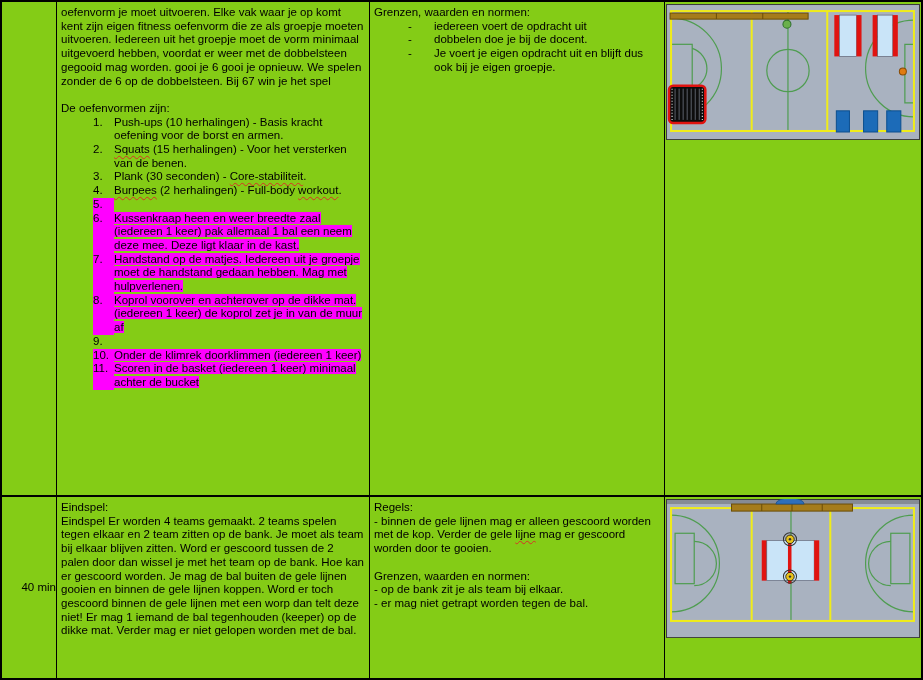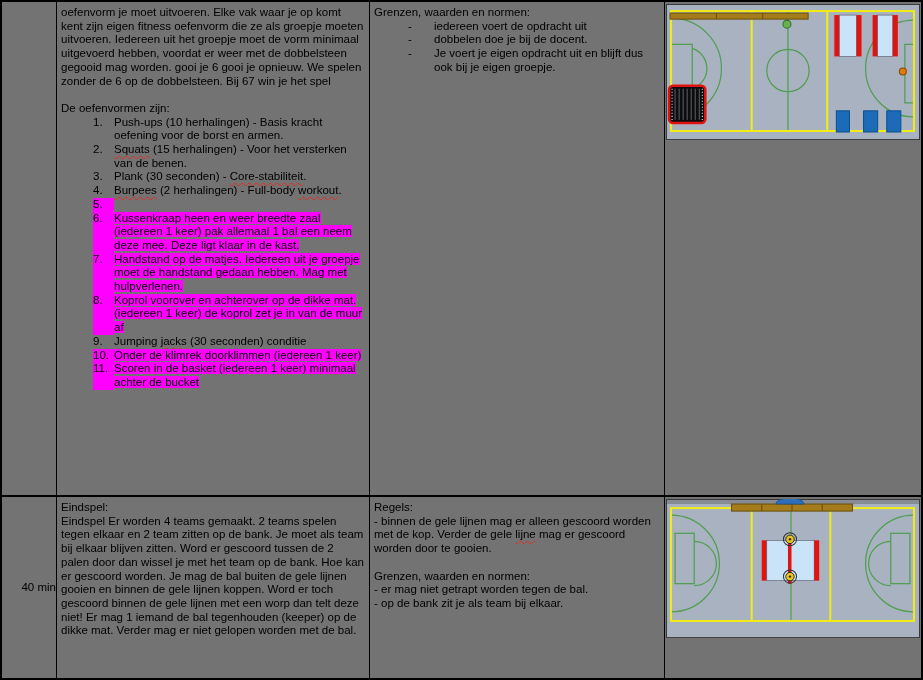--- a/index.html
+++ b/index.html
@@ -1,19 +1,19 @@
 <!DOCTYPE html>
 <html style="--hl: #ff00ff; --squiggle: #d93025; --floor: #a9b2c0; --court_yellow: #f0ec1a; --court_green: #4f9d50; --bench_brown: #a57c1b; --mat_blue: #1c6bb8; --mat_lightblue: #c9e4f8; --mat_red: #e01310; --dot_green: #6ab04c; --dot_orange: #e07b10; --post_yellow: #e8c21a; --keeper_blue: #2e6fbb;"><head>
 <meta charset="utf-8">
 <style>
   * { margin:0; padding:0; box-sizing:border-box; }
   html,body { background:#fff; }
   .page {
     position:relative; width:923px; height:680px;
-    border:2px solid #000; background:#737373;
+    border:2px solid #000; background:#84cc16;
     font-family:"Liberation Sans", sans-serif;
     font-size:11.5px; line-height:13.7px; color:#000;
     display:grid;
     grid-template-columns:55px 313px 295px 1fr;
     grid-template-rows:495px 1fr;
   }
   .cell { border-right:1.5px solid #000; overflow:hidden; }
   .cell.last { border-right:none; }
   .r1 { border-bottom:2px solid #000; }
   .pad { padding:4px 4px 2px 4px; }
@@ -78,21 +78,20 @@
         <div class="ex hl">
           <span class="num">7.</span>
           <span class="txt"><span>Handstand op de matjes. Iedereen uit je groepje moet de handstand gedaan hebben. Mag met hulpverlenen.</span></span>
         </div>
         <div class="ex hl">
           <span class="num">8.</span>
           <span class="txt"><span>Koprol voorover en achterover op de dikke mat. (iedereen 1 keer) de koprol zet je in van de muur af</span></span>
         </div>
         <div class="ex">
           <span class="num">9.</span>
-          <span class="txt"><span>Jumping </span><span class="sq">jacks</span><span> (30 seconden) conditie</span></span>
         </div>
         <div class="ex hl">
           <span class="num">10.</span>
           <span class="txt"><span>Onder de klimrek doorklimmen (iedereen 1 keer)</span></span>
         </div>
         <div class="ex hl">
           <span class="num">11.</span>
           <span class="txt"><span>Scoren in de basket (iedereen 1 keer) minimaal achter de bucket</span></span>
         </div>
       </div>
@@ -182,22 +181,22 @@
   </div>
 
   <div class="cell pad">
     <div class="bold">Regels:</div>
     <div>
         <div class="line"><span>- binnen de gele lijnen mag er alleen gescoord worden met de kop. Verder de gele </span><span class="sq">lijne</span><span> mag er gescoord worden door te gooien.</span></div>
       </div>
     <div class="spacer"></div>
     <div class="bold">Grenzen, waarden en normen:</div>
     <div>
+        <div class="line"><span>- op de bank zit je als team bij elkaar.</span></div>
         <div class="line"><span>- er mag niet getrapt worden tegen de bal.</span></div>
-        <div class="line"><span>- op de bank zit je als team bij elkaar.</span></div>
       </div>
   </div>
 
   <div class="cell last diag-cell">
     <svg class="diag" viewBox="0 0 252 138">
       <rect class="floor" x="0.5" y="0.5" width="251" height="137"></rect>
       <rect x="1" y="1" width="250" height="4" fill="#868b94"></rect>
       <g stroke="var(--court_green)" fill="none" stroke-width="1.2">
         <path d="M 5 16 A 48 48 0 0 1 5 112"></path>
         <rect x="9" y="34" width="19" height="50"></rect>

